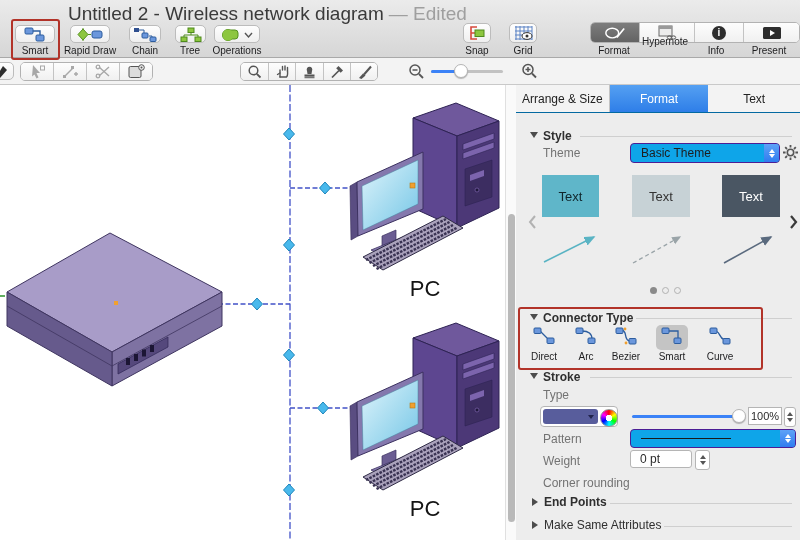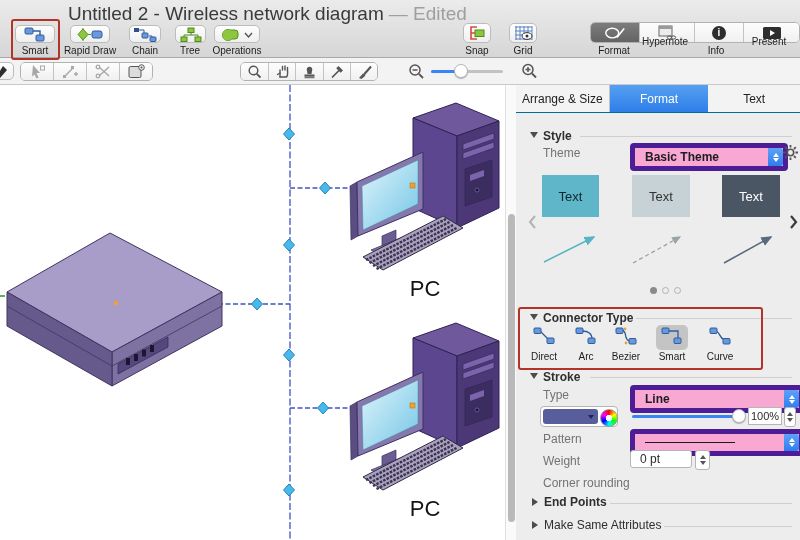--- a/index.html
+++ b/index.html
@@ -26,21 +26,21 @@
   
   #panel{left:516px;top:85px;width:284px;height:455px;background:#ededed;font-size:12px;color:#2c2c2c;}
   .tabs{position:absolute;left:0;top:0;width:284px;height:27px;display:flex;border-bottom:1px solid #0369a1;}
   .tab{display:flex;align-items:center;justify-content:center;background:#f3f3f3;border-right:1px solid #c3c3c3;color:#222;}
   .tab.active{background:linear-gradient(#55a0f2,#2e7ee8);color:#fff;border-right:none;}
   .tri-d{width:0;height:0;border-left:4px solid transparent;border-right:4px solid transparent;border-top:6px solid #4c4c4c;}
   .tri-r{width:0;height:0;border-top:4px solid transparent;border-bottom:4px solid transparent;border-left:6px solid #4c4c4c;}
   .hdr{position:absolute;font-weight:bold;color:#2f2f2f;}
   .divline{position:absolute;height:1px;background:#cfcfcf;}
   .plabel{position:absolute;color:#737373;}
-  .dd{position:absolute;background:#f9a8d4;border:5px solid #4c1d95;border-radius:4px;font-size:12px;color:#1d1d1f;font-weight:bold;}
+  .dd{position:absolute;background:#0ea5e9;border:1px solid #4c1d95;border-radius:4px;font-size:12px;color:#1d1d1f;}
   .dd .txt{position:absolute;left:10px;top:50%;transform:translateY(-50%);white-space:nowrap;}
   .cap{position:absolute;right:0px;top:0px;bottom:0px;width:15px;background:linear-gradient(#5ea2f7,#2f7cf0);border-radius:0 3px 3px 0;display:flex;flex-direction:column;align-items:center;justify-content:center;gap:1px;}
   .tu{width:0;height:0;border-left:3px solid transparent;border-right:3px solid transparent;border-bottom:4px solid #fff;}
   .td{width:0;height:0;border-left:3px solid transparent;border-right:3px solid transparent;border-top:4px solid #fff;}
   .gstep{position:absolute;background:#fff;border:1px solid #b5b5b5;border-radius:3px;display:flex;flex-direction:column;align-items:center;justify-content:center;gap:2px;}
   .gstep .tu{border-bottom-color:#555;}.gstep .td{border-top-color:#555;}
   .copt{position:absolute;top:240px;width:44px;text-align:center;}
   .copt .ico{display:inline-block;padding:2px 5px;border-radius:5px;}
   .copt.sel .ico{background:#c4c4c4;}
   .copt .clabel{font-size:10px;color:#1d1d1f;margin-top:1px;}
@@ -149,21 +149,21 @@
       <div style="width:55px;">
         <svg width="20" height="14" viewBox="0 0 20 14">
           <rect x="1" y="1" width="18" height="12" rx="1.5" fill="#2d2d2d"></rect>
           <path d="M8,4 L13,7 L8,10 Z" fill="#fff"></path>
         </svg>
       </div>
     </div>
     <div class="lbl" style="left:589px;top:45px;width:50px;">Format</div>
     <div class="lbl" style="left:635px;top:36px;width:60px;">Hypernote</div>
     <div class="lbl" style="left:696px;top:45px;width:40px;">Info</div>
-    <div class="lbl" style="left:744px;top:36px;width:50px;">Present</div>
+    <div class="lbl" style="left:744px;top:45px;width:50px;">Present</div>
   </div>
 
   <div id="toolbar2" class="abs">
     <div class="face" style="left:-8px;top:4px;width:22px;height:18px;">
       <svg width="16" height="14" viewBox="0 0 16 14">
         <path d="M1,13 L8,2 L12,6 L5,14 Z" fill="#2d2d2d"></path>
       </svg>
     </div>
 
     <div class="seg" style="left:20px;top:4px;height:19px;">
@@ -451,27 +451,20 @@
         <rect x="14" y="11.5" width="7" height="5.5" rx="1" fill="#6b97dc" stroke="#2d5d9e"></rect>
       </svg></span>
       <div class="clabel">Curve</div>
     </div>
 
     <div class="abs tri-d" style="left:14px;top:288px;"></div>
     <div class="hdr" style="left:27px;top:285px;">Stroke</div>
     <div class="divline" style="left:74px;top:292px;width:202px;"></div>
 
     <div class="plabel" style="left:27px;top:303px;">Type</div>
-    <div class="dd" style="left:114px;top:300px;width:164px;height:18px;">
-      <span class="txt">Line</span>
-      <span class="cap">
-          <span class="tu"></span>
-          <span class="td"></span>
-        </span>
-    </div>
 
     <div class="abs" style="left:24px;top:321px;width:78px;height:21px;background:#fff;border:1px solid #b5b5b5;border-radius:4px;">
       <div class="abs" style="left:2px;top:2px;width:55px;height:15px;background:#585d9c;border-radius:3px;display:flex;align-items:center;justify-content:flex-end;padding-right:4px;">
         <span style="width:0;height:0;border-left:3.5px solid transparent;border-right:3.5px solid transparent;border-top:4.5px solid #22254d;"></span>
       </div>
       <div class="wheel" style="left:59px;top:1.5px;"></div>
     </div>
     <div class="abs" style="left:116px;top:330px;width:112px;height:3px;background:#3b82f7;border-radius:2px;"></div>
     <div class="abs" style="left:216px;top:324px;width:14px;height:14px;border-radius:50%;background:#fff;border:1px solid #b5b5b5;box-shadow:0 1px 1px rgba(0,0,0,.25);"></div>
     <div class="abs" style="left:232px;top:322px;width:34px;height:18px;background:#fff;border:1px solid #b5b5b5;font-size:11px;display:flex;align-items:center;justify-content:center;">

